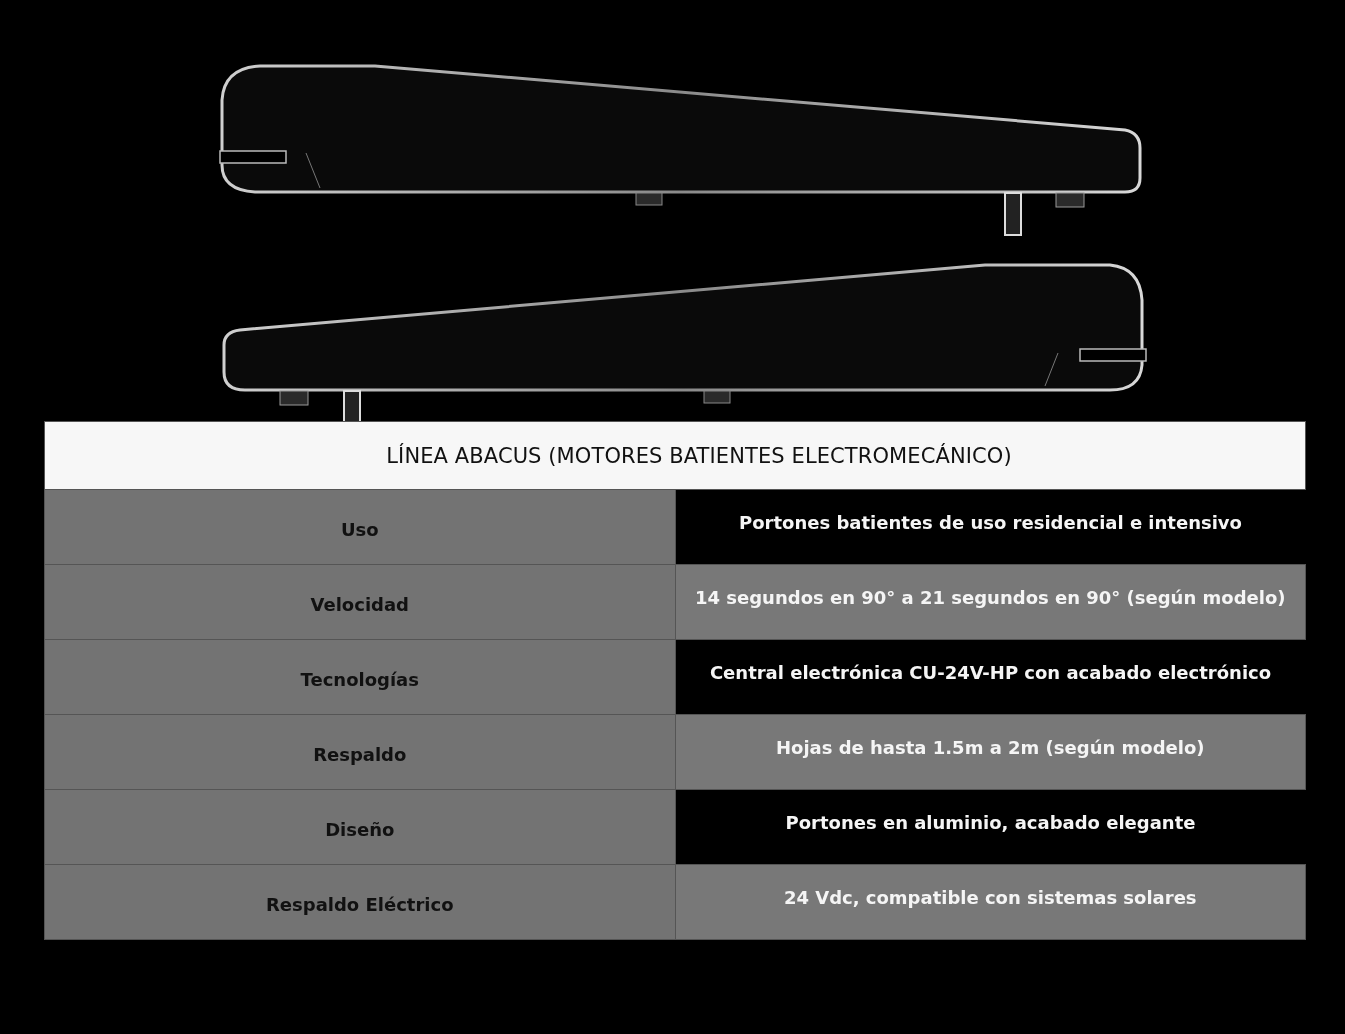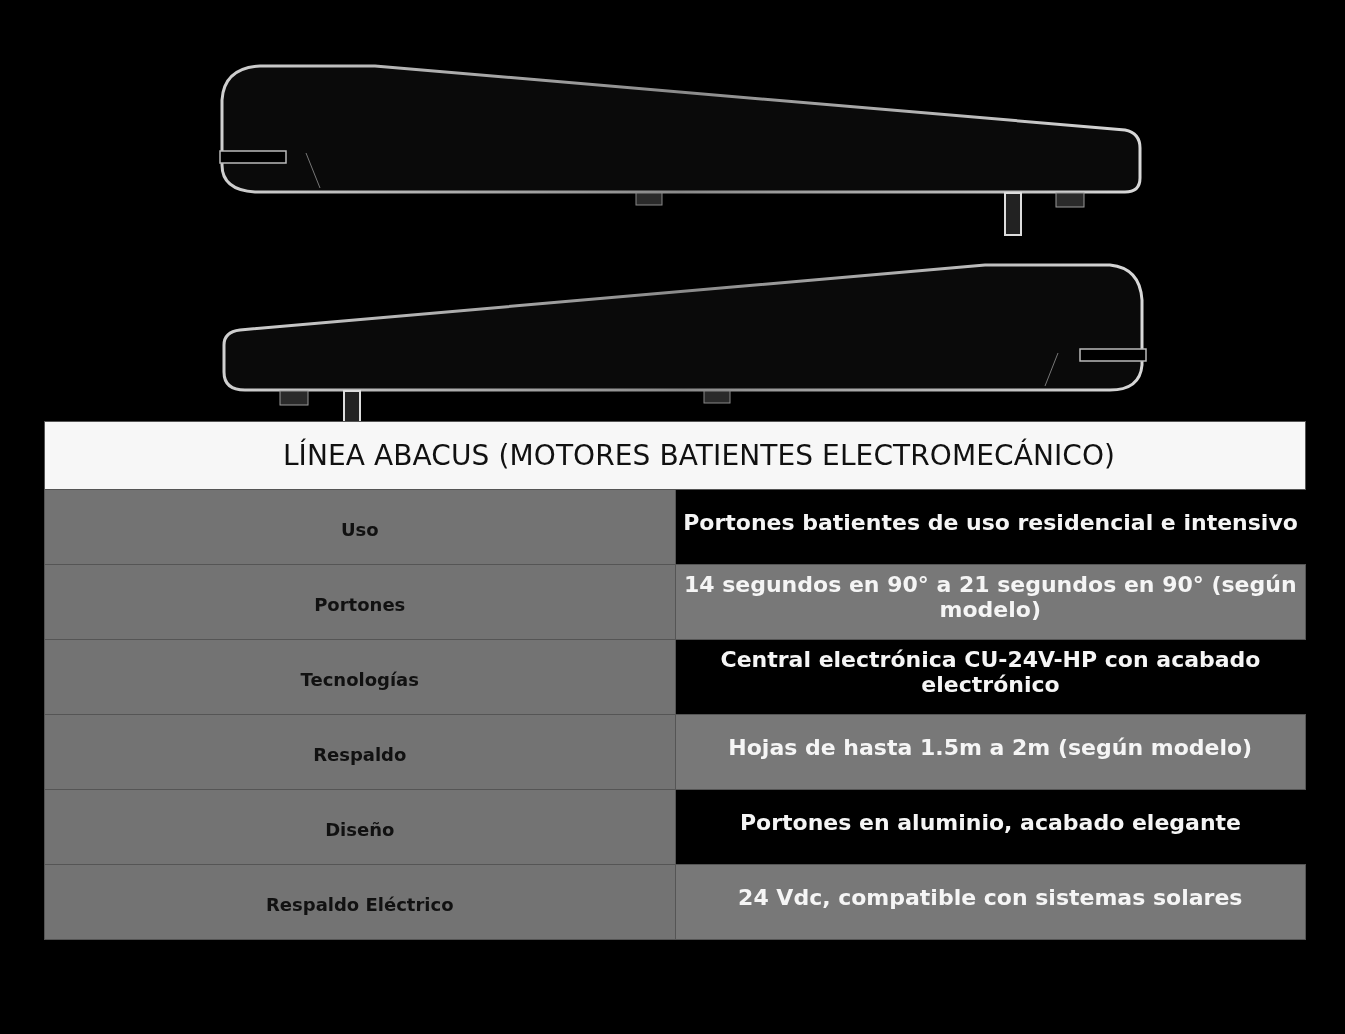--- a/index.html
+++ b/index.html
@@ -3,23 +3,23 @@
   <meta charset="utf-8">
   <style>
     html, body { margin:0; padding:0; }
     body { width:1345px; height:1034px; background:#000; position:relative; overflow:hidden;
       font-family:"DejaVu Sans", sans-serif; }
     .product { position:absolute; left:0; top:0; width:1345px; height:440px; }
     .product svg { display:block; }
     table.spec { position:absolute; left:44px; top:421px; width:1262px; border-collapse:collapse; table-layout:fixed; }
     table.spec td { padding:0; text-align:center; vertical-align:middle; }
     .hdr td { height:67px; background:#f7f7f7; border:1px solid #555; }
-    .hdr .title { font-size:28px; color:#111; letter-spacing:0.1px; padding-left:48px; }
+    .hdr .title { font-size:21px; color:#111; letter-spacing:0.1px; padding-left:48px; }
     .lbl { width:350px; background:#737373; color:#111; font-weight:bold; font-size:18px; border:1px solid #555; }
-    .val { color:#f5f5f5; font-weight:bold; font-size:22px; border-top:1px solid #555; border-bottom:1px solid #555; }
+    .val { color:#f5f5f5; font-weight:bold; font-size:18px; border-top:1px solid #555; border-bottom:1px solid #555; }
     .val.dark { background:#000; }
     .val.gray { background:#787878; border-right:1px solid #555; }
     .row td { height:74px; }
     .val span { display:inline-block; transform:translateY(-5px); }
     .lbl span { display:inline-block; transform:translateY(2px); }
   </style>
 </head>
 <body>
 
 <div class="product">
@@ -55,21 +55,21 @@
 <table class="spec">
   <tbody>
       <tr class="hdr">
     <td colspan="2" class="title">LÍNEA ABACUS (MOTORES BATIENTES ELECTROMECÁNICO)</td>
   </tr>
   <tr class="row">
     <td class="lbl"><span>Uso</span></td>
     <td class="val dark"><span>Portones batientes de uso residencial e intensivo</span></td>
   </tr>
   <tr class="row">
-    <td class="lbl"><span>Portones</span></td>
+    <td class="lbl"><span>Velocidad</span></td>
     <td class="val gray"><span>14 segundos en 90° a 21 segundos en 90° (según modelo)</span></td>
   </tr>
   <tr class="row">
     <td class="lbl"><span>Tecnologías</span></td>
     <td class="val dark"><span>Central electrónica CU-24V-HP con acabado electrónico</span></td>
   </tr>
   <tr class="row">
     <td class="lbl"><span>Respaldo</span></td>
     <td class="val gray"><span>Hojas de hasta 1.5m a 2m (según modelo)</span></td>
   </tr>

